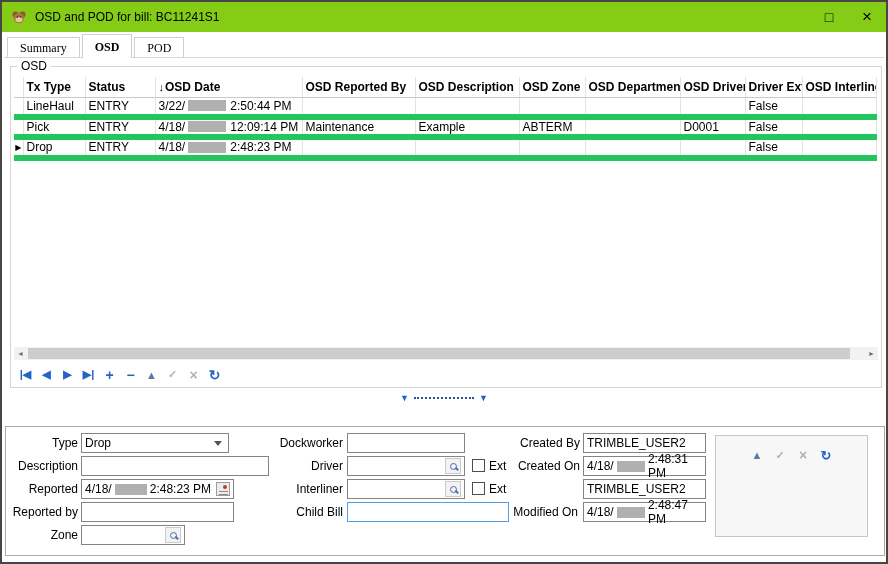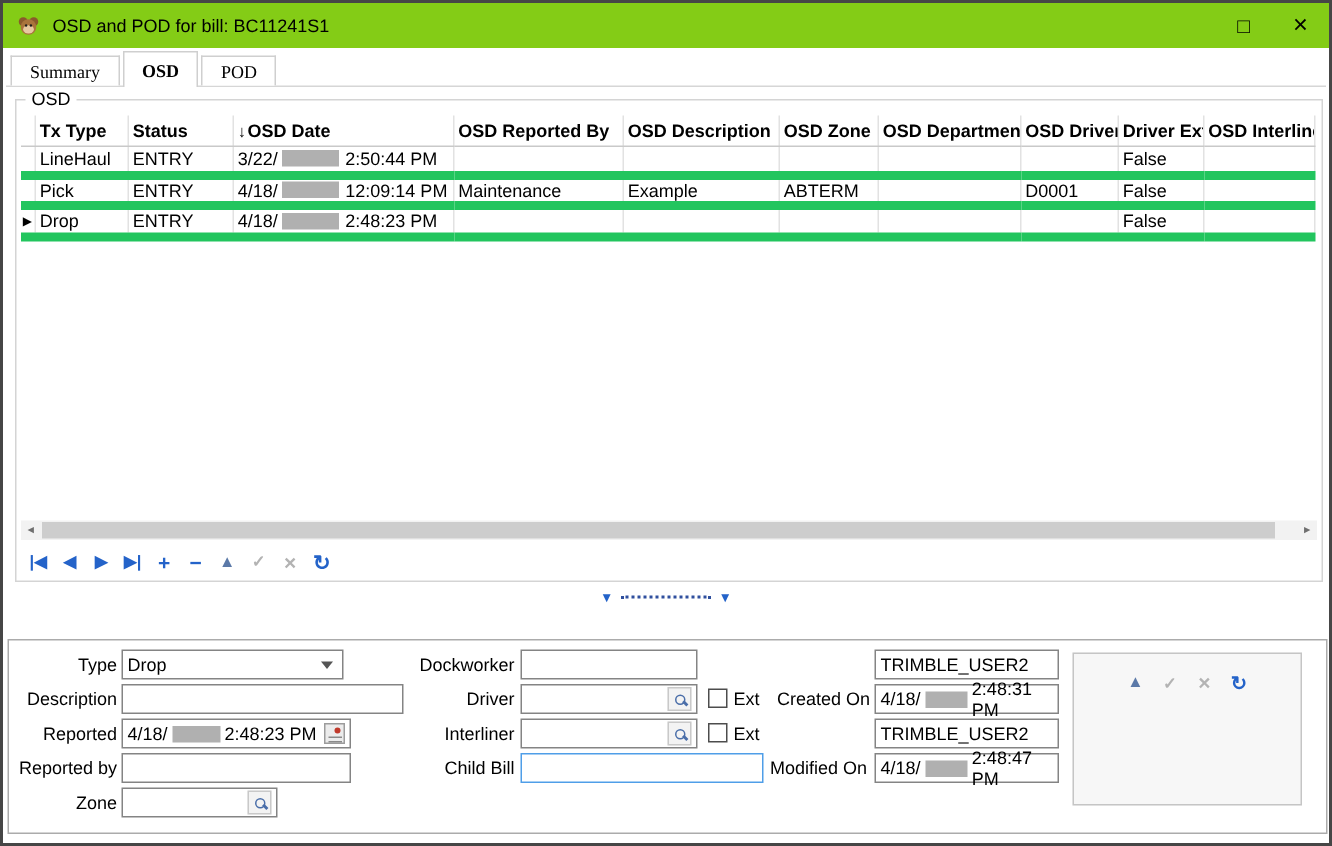--- a/index.html
+++ b/index.html
@@ -298,20 +298,21 @@
       <span class="lookup">
           <span class="mag"></span>
         </span>
     </div>
     <span class="checkbox" style="left:466px;top:55px"></span>
     <span class="cb-label" style="left:483px;top:52px">Ext</span>
 
     <div class="lbl" style="left:230px;width:107px;top:75px">Child Bill</div>
     <input class="tb focused" style="left: 341px; top: 75px; width: 162px;" value="">
 
+    <div class="lbl" style="left:470px;width:104px;top:6px">Created By</div>
     <input class="tb" style="left: 577px; top: 6px; width: 123px;" value="TRIMBLE_USER2">
 
     <div class="lbl" style="left:470px;width:104px;top:29px">Created On</div>
     <div class="tb" style="left:577px;top:29px;width:123px">
       <span>4/18/</span>
       <span class="redact-sm"></span>
       <span>2:48:31 PM</span>
     </div>
 
     <input class="tb" style="left: 577px; top: 52px; width: 123px;" value="TRIMBLE_USER2">

